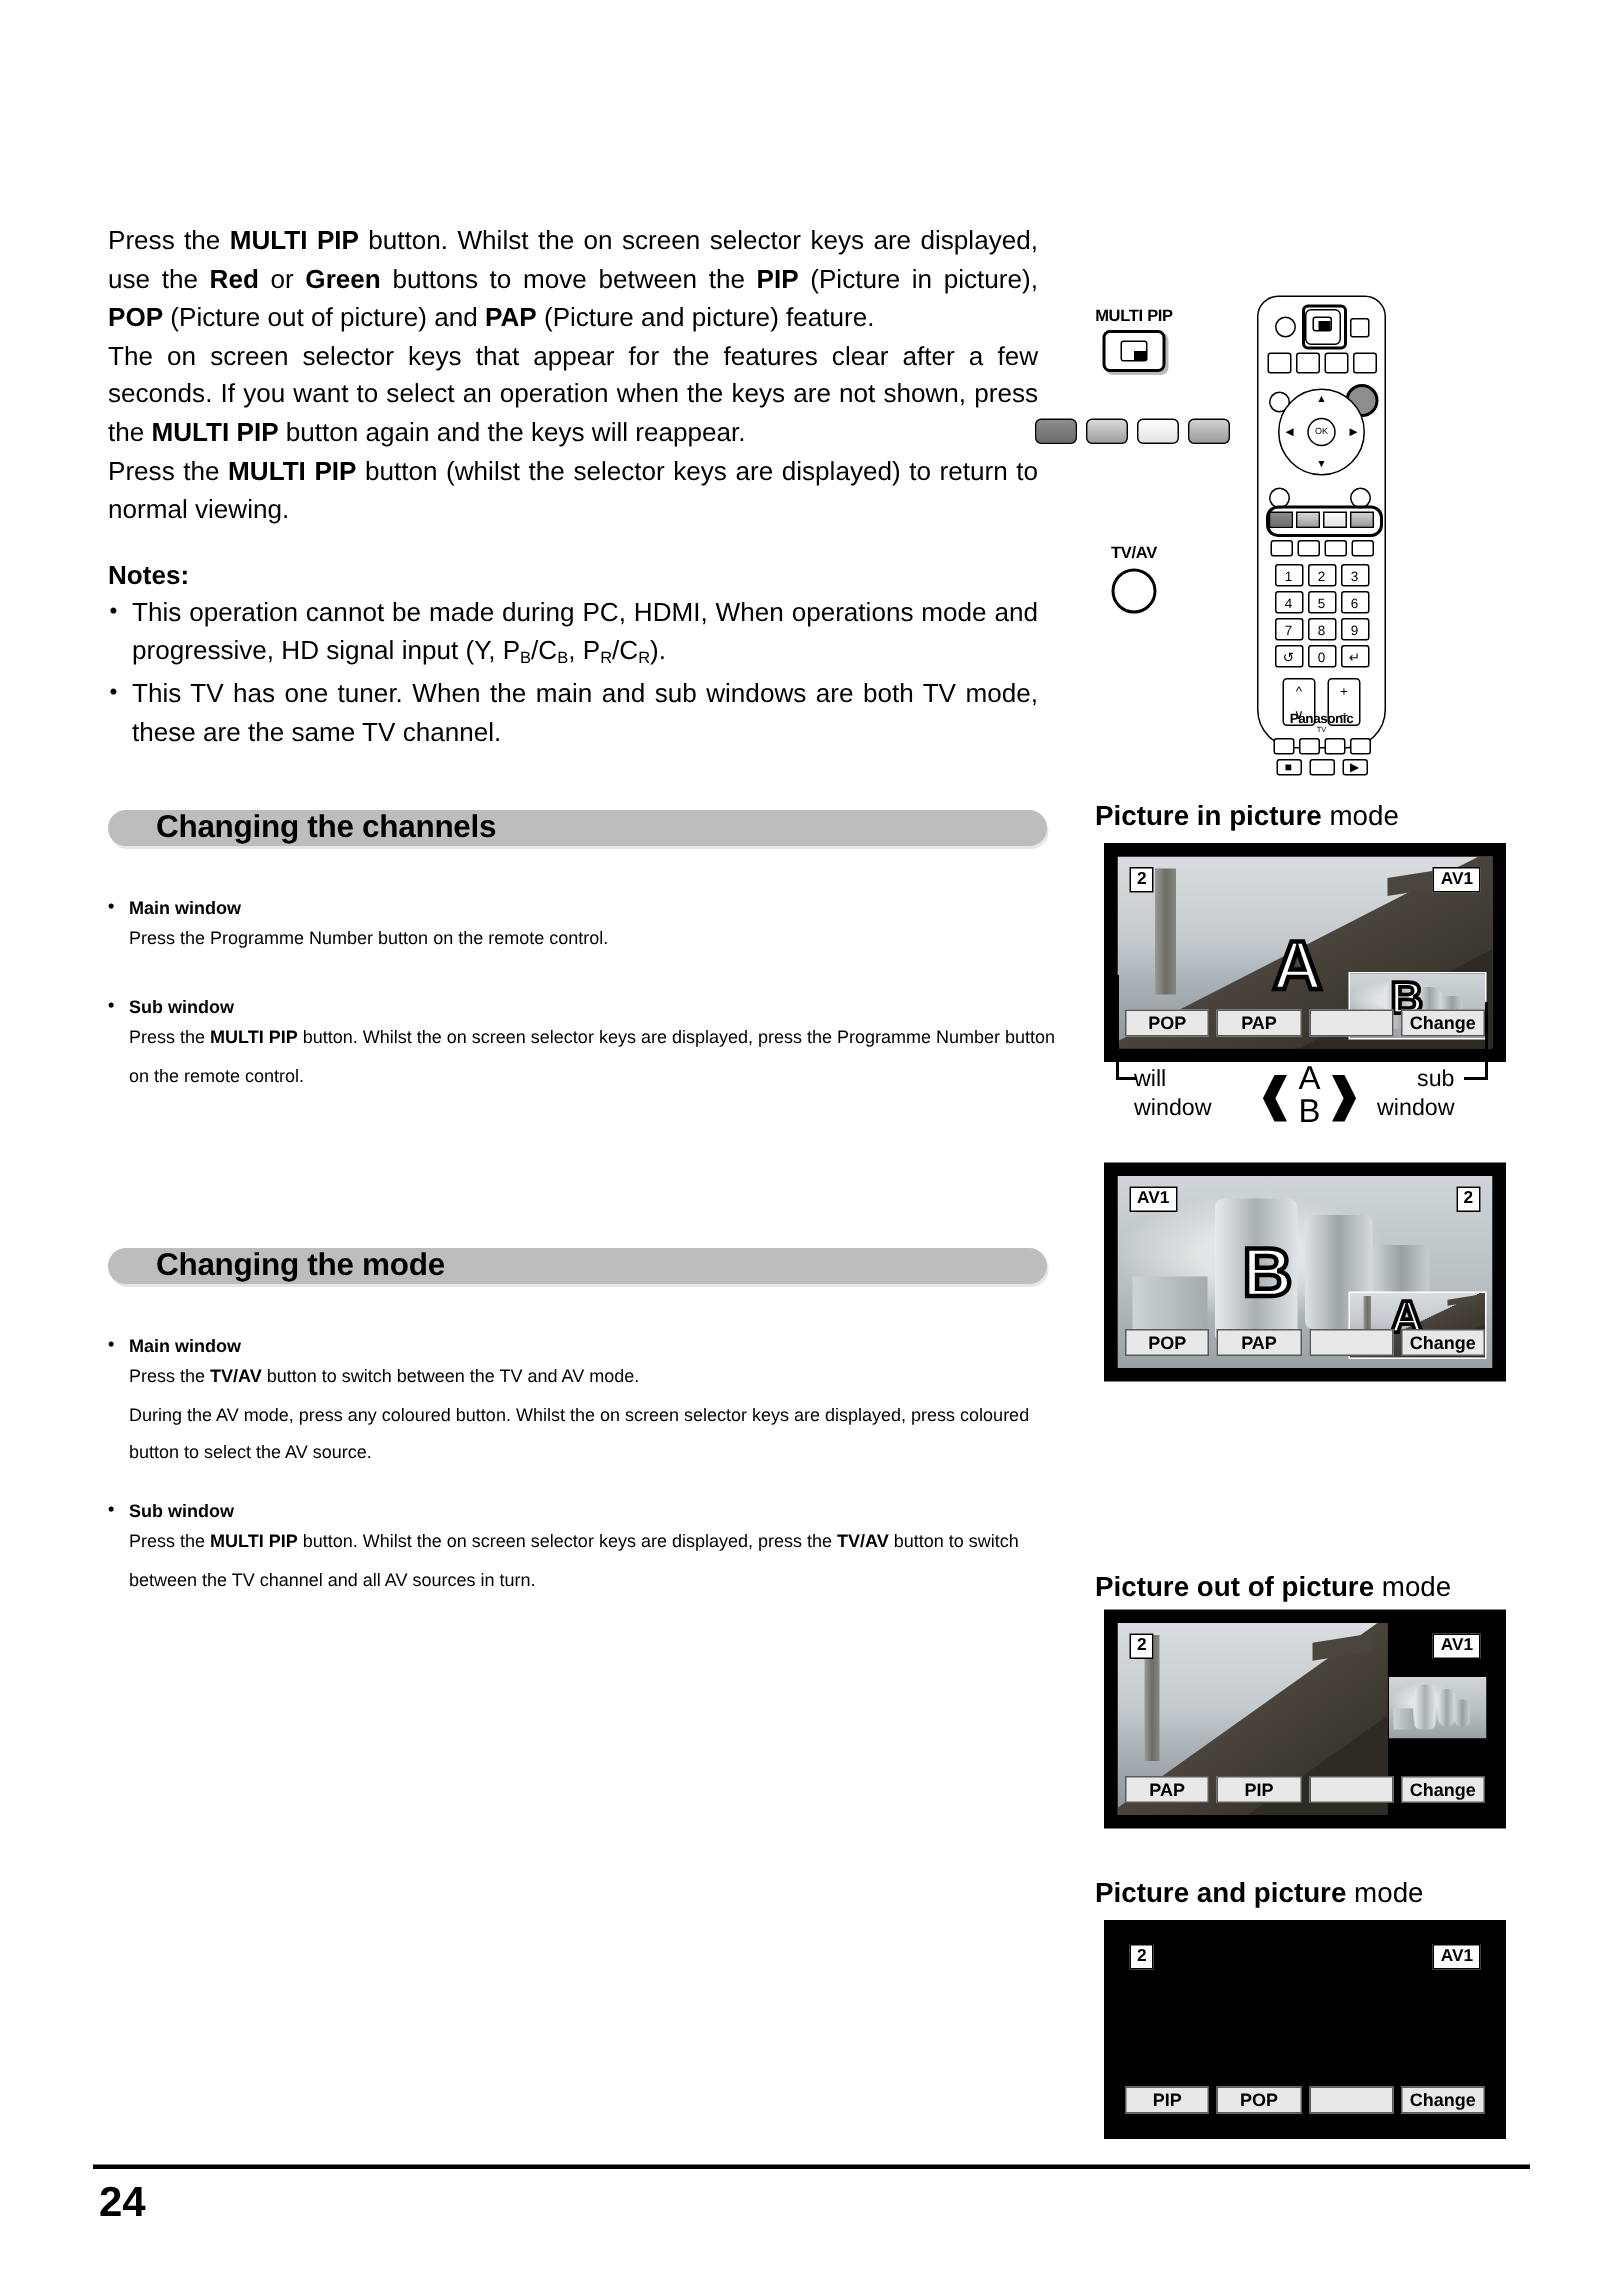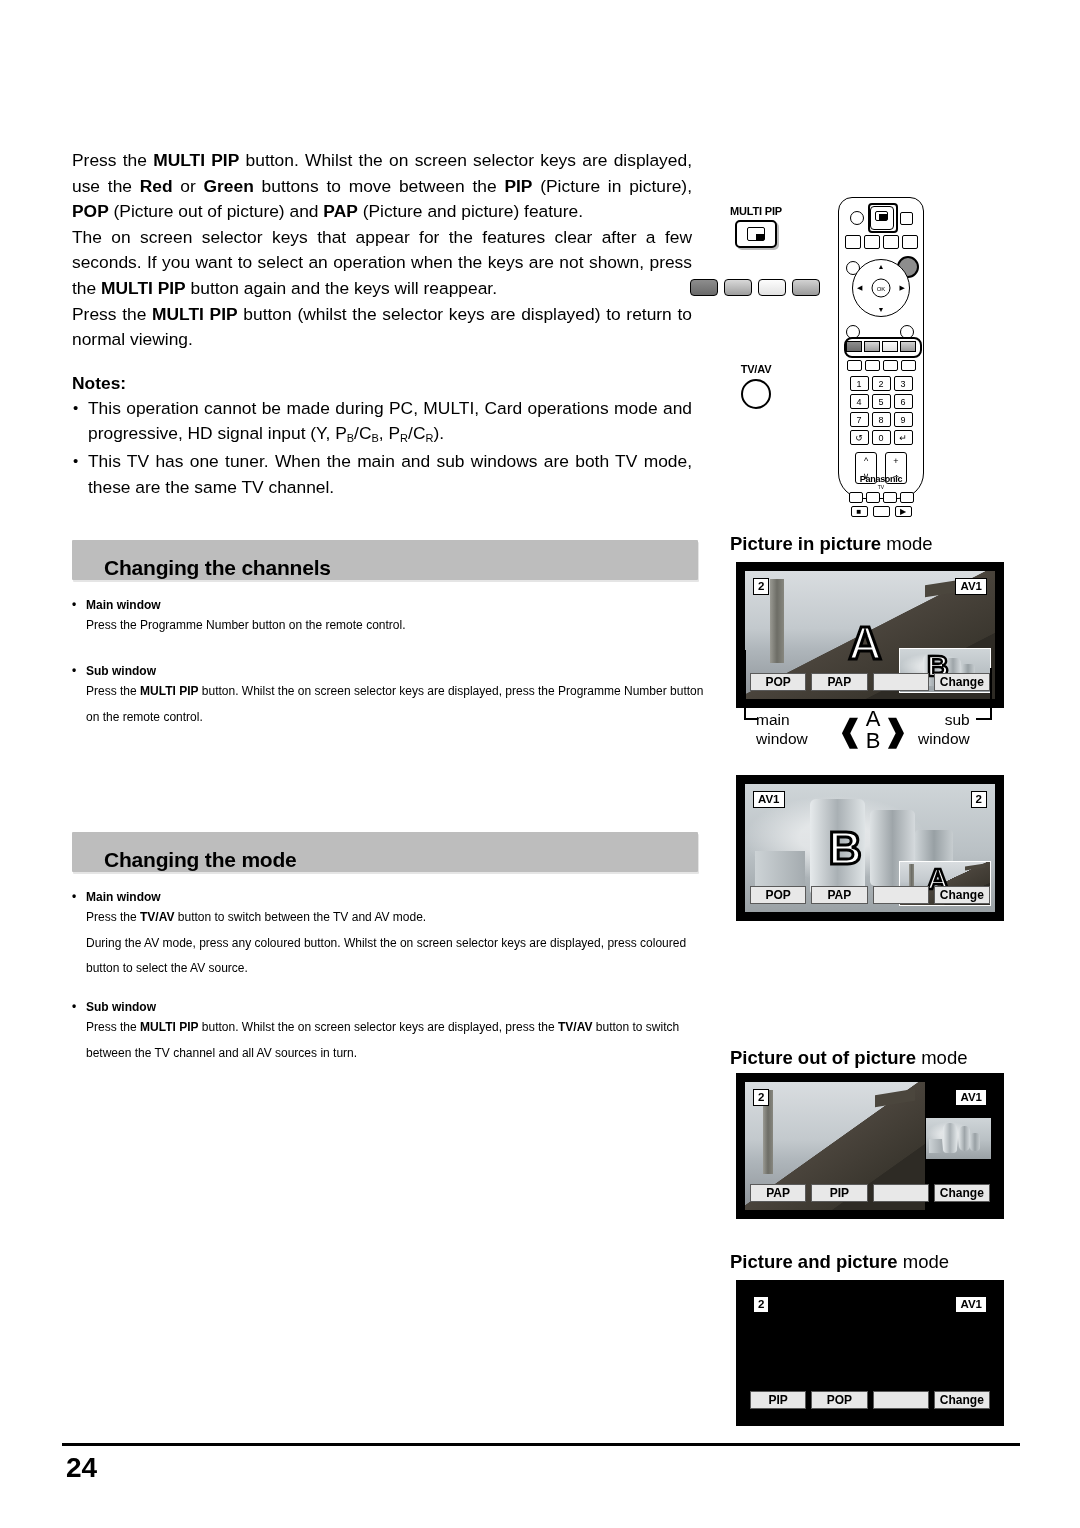--- a/index.html
+++ b/index.html
@@ -43,23 +43,23 @@
   ul.notes{list-style:none;margin:2px 0 0 0;padding:0;}
   ul.notes li{
     font-size:17.4px;line-height:25.6px;position:relative;
     padding-left:16px;text-align:justify;
   }
   ul.notes li:before{content:"\2022";position:absolute;left:1px;top:-1px;font-size:15px;}
   sub{font-size:11px;vertical-align:baseline;position:relative;top:3px;}
 
   
   .sec-bar{
-    position:absolute;left:72px;width:626px;height:40px;
-    background:#bdbdbd;border-radius:1px;
-    display:flex;align-items:flex-end;
+    position:absolute;left:72px;width:626px;height:24px;
+    background:#bdbdbd;border-radius:17px;
+    display:flex;align-items:flex-start;
     box-shadow:1px 2px 0 rgba(0,0,0,.10);
   }
   .sec-bar span{font-size:21px;font-weight:bold;padding-left:32px;letter-spacing:-0.2px;}
 
   .sub-block{position:absolute;left:72px;width:636px;}
   .sub-head{font-size:12px;font-weight:bold;position:relative;padding-left:14px;margin-bottom:1px;}
   .sub-head:before{content:"\2022";position:absolute;left:0;top:-1px;font-weight:bold;}
   .sub-body{font-size:12px;line-height:25.6px;padding-left:14px;text-align:left;}
 
   
@@ -174,21 +174,21 @@
 <div class="page">
 
 
   <div class="col-left">
     <p class="body">Press the <b>MULTI PIP</b> button. Whilst the on screen selector keys are displayed, use the <b>Red</b> or <b>Green</b> buttons to move between the <b>PIP</b> (Picture in picture), <b>POP</b> (Picture out of picture) and <b>PAP</b> (Picture and picture) feature.</p>
     <p class="body">The on screen selector keys that appear for the features clear after a few seconds. If you want to select an operation when the keys are not shown, press the <b>MULTI PIP</b> button again and the keys will reappear.</p>
     <p class="body">Press the <b>MULTI PIP</b> button (whilst the selector keys are displayed) to return to normal viewing.</p>
 
     <div class="notes-head">Notes:</div>
     <ul class="notes">
-      <li><span>This operation cannot be made during PC, MULTI, Card operations mode and progressive, HD signal input (Y, P</span><sub>B</sub><span>/C</span><sub>B</sub><span>, P</span><sub>R</sub><span>/C</span><sub>R</sub><span>).</span></li>
+      <li><span>This operation cannot be made during PC, HDMI, When operations mode and progressive, HD signal input (Y, P</span><sub>B</sub><span>/C</span><sub>B</sub><span>, P</span><sub>R</sub><span>/C</span><sub>R</sub><span>).</span></li>
       <li>This TV has one tuner. When the main and sub windows are both TV mode, these are the same TV channel.</li>
     </ul>
   </div>
 
   <div class="remote-area">
 
     <div style="position:absolute;left:16px;top:10px;width:80px;">
       <div class="lbl-tiny">MULTI PIP</div>
       <div style="display:flex;justify-content:center;margin-top:3px;">
         <div class="mp-key">
@@ -368,21 +368,21 @@
         <div class="selkey"></div>
         <div class="selkey">Change</div>
       </div>
     </div>
   </div>
 
   <div class="leader" style="left:744px;top:650px;width:12px;height:68px;"></div>
   <div class="leader r" style="left:976px;top:668px;width:14px;height:50px;"></div>
 
   <div class="swap-row" style="left:756px;top:710px;">
-    <div>main</div>
+    <div>will</div>
     <div>window</div>
   </div>
 
   <div class="swap-row" style="left:918px;top:710px;text-align:right;">
     <div>sub</div>
     <div>window</div>
   </div>
 
   <div style="position:absolute;left:838px;top:708px;width:70px;display:flex;align-items:center;justify-content:center;gap:3px;">
     <span class="paren">❰</span>

